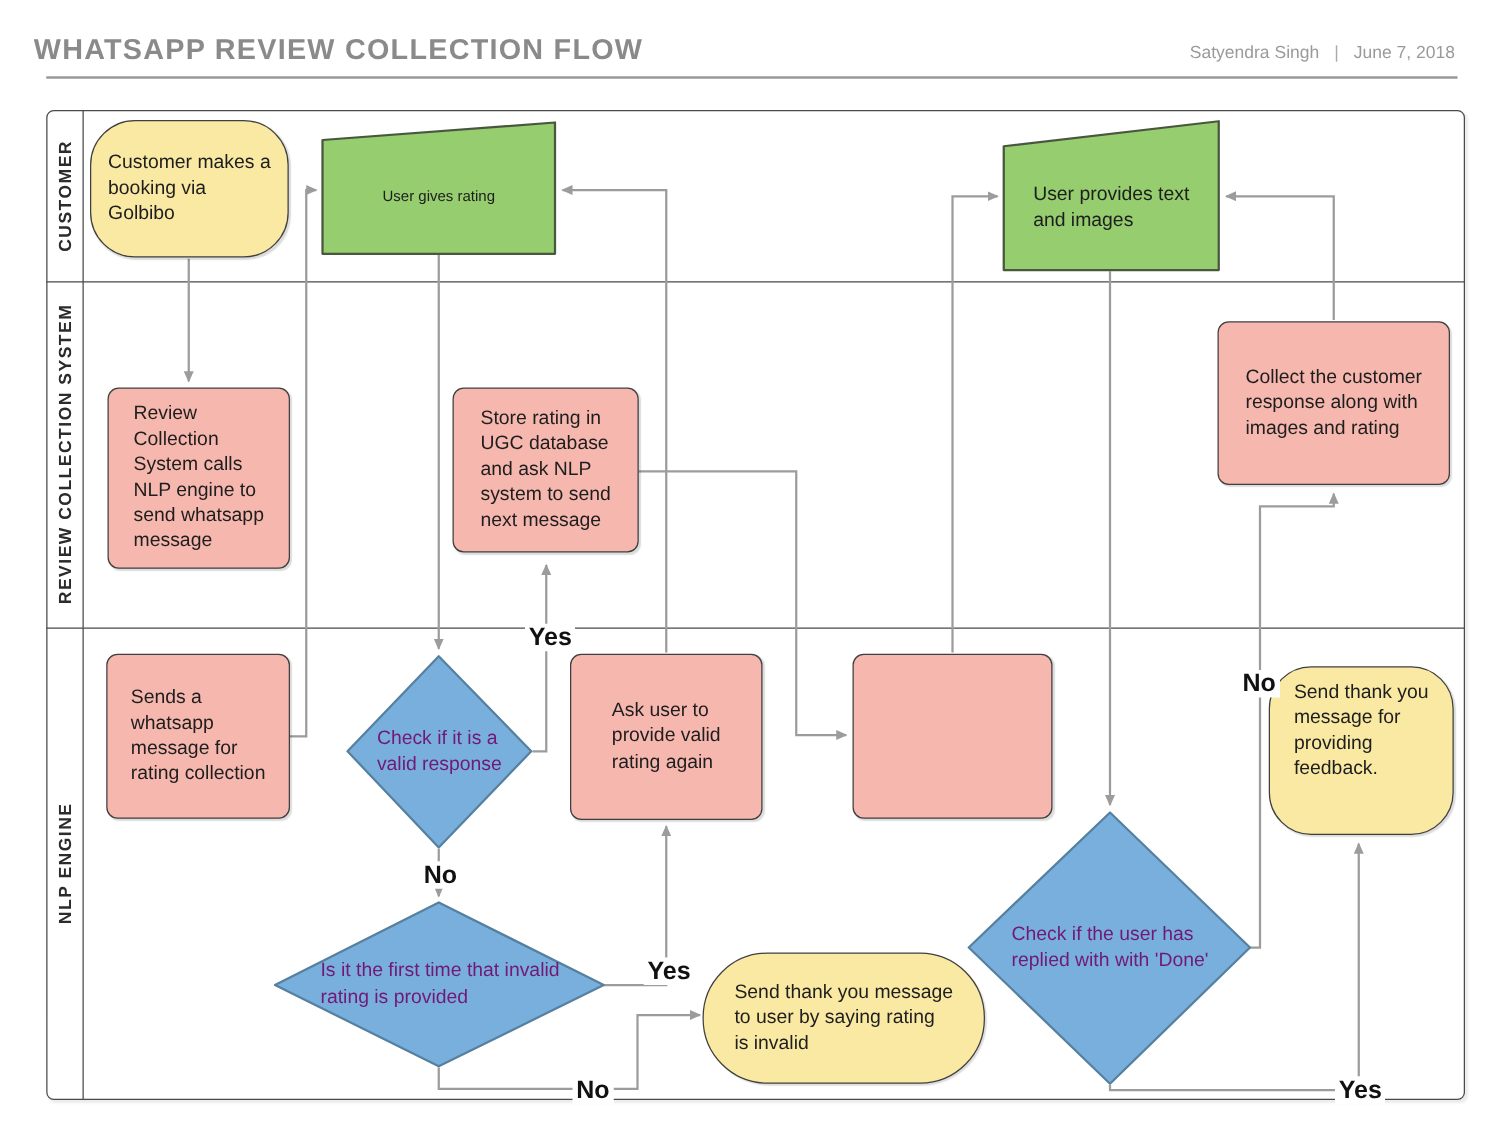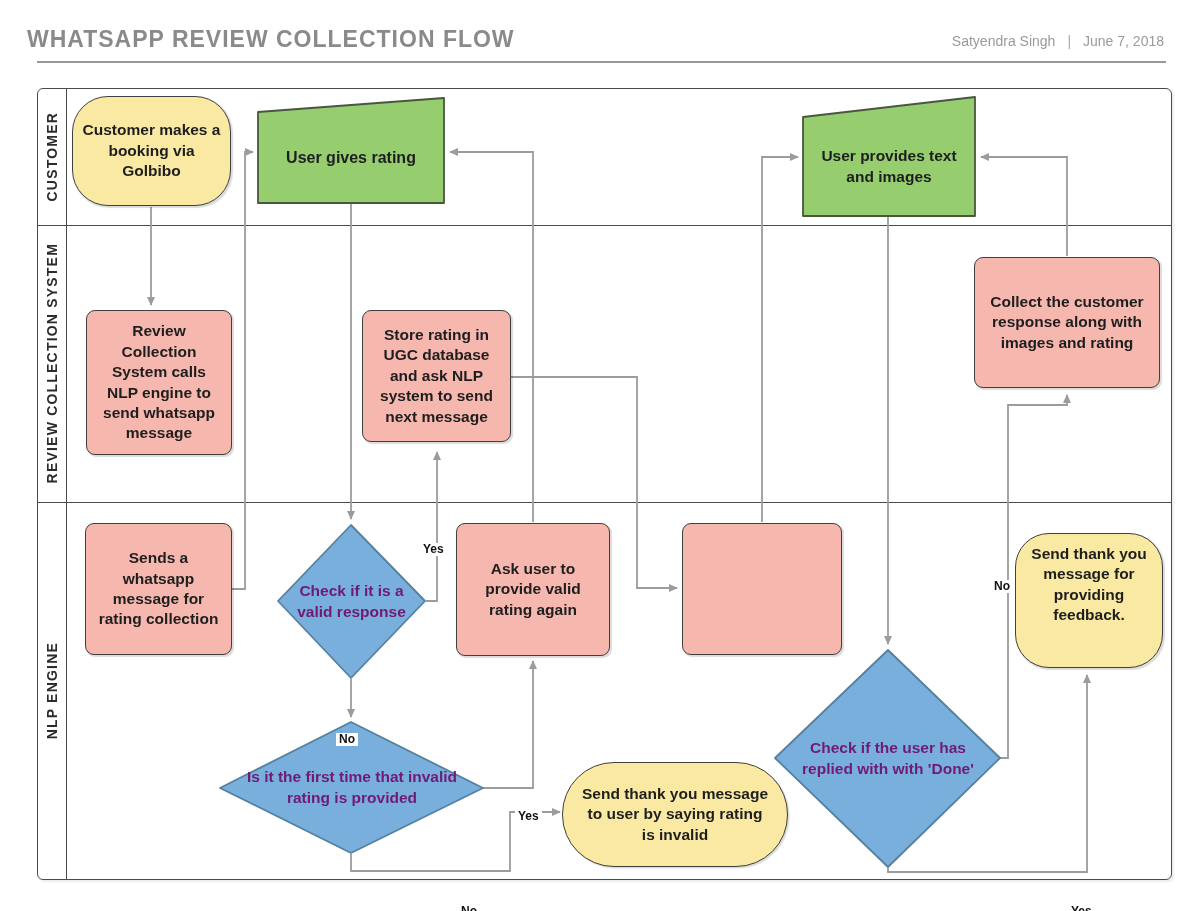--- a/index.html
+++ b/index.html
@@ -35,27 +35,27 @@
   }
   
   .node{position:absolute;box-sizing:border-box;z-index:2;}
   .proc{background:#F6B7AE;border:1.5px solid #3f3f3f;border-radius:9px;box-shadow:1.5px 1.5px 1px rgba(0,0,0,.14);}
   .term{background:#F9E9A2;border:1.5px solid #3f3f3f;box-shadow:1.5px 1.5px 1px rgba(0,0,0,.14);}
   .shapes-svg,.conn-svg{position:absolute;left:0;top:0;width:1200px;height:911px;}
   .conn-svg{z-index:1;}
   .shapes-svg{z-index:2;}
   .node-text{
     position:absolute;z-index:3;display:flex;align-items:center;justify-content:center;
-    text-align:center;font-weight:bold;font-size:15.5px;line-height:1.32;color:#1e1e1e;
+    font-weight:normal;font-size:15.5px;line-height:1.32;color:#1e1e1e;
     white-space:pre-line;
   }
   .node-text.on-blue{color:#701a75;}
   .edge-label{
     position:absolute;z-index:4;background:#fff;padding:0 3px;
-    font-size:12px;font-weight:bold;color:#111;line-height:1.1;margin-top:44px;
+    font-size:20px;font-weight:bold;color:#111;line-height:1.1;
   }
 </style>
 </head>
 <body>
 
 <div class="canvas">
 
   <div class="title">WHATSAPP REVIEW COLLECTION FLOW</div>
   <div class="byline">
     <span>Satyendra Singh</span>
@@ -119,21 +119,21 @@
   <div class="node proc" style="left:974px;top:257px;width:186px;height:131px"></div>
   <div class="node proc" style="left:85px;top:523px;width:147px;height:132px"></div>
   <div class="node proc" style="left:456px;top:523px;width:154px;height:133px"></div>
   <div class="node proc" style="left:682px;top:523px;width:160px;height:132px"></div>
   <div class="node term" style="left:1015px;top:533px;width:148px;height:135px;border-radius:34px"></div>
   <div class="node term" style="left:562px;top:762px;width:226px;height:105px;border-radius:52px"></div>
 
   <div class="node-text" style="left:72px;top:96px;width:159px;height:110px">Customer makes a
 booking via
 Golbibo</div>
-  <div class="node-text" style="left:258px;top:112px;width:186px;height:91px;font-size:16px">User gives rating</div>
+  <div class="node-text" style="left:258px;top:112px;width:186px;height:91px;font-size:12px">User gives rating</div>
   <div class="node-text" style="left:803px;top:117px;width:172px;height:99px">User provides text
 and images</div>
   <div class="node-text" style="left:86px;top:310px;width:146px;height:145px">Review
 Collection
 System calls
 NLP engine to
 send whatsapp
 message</div>
   <div class="node-text" style="left:362px;top:310px;width:149px;height:132px">Store rating in
 UGC database

